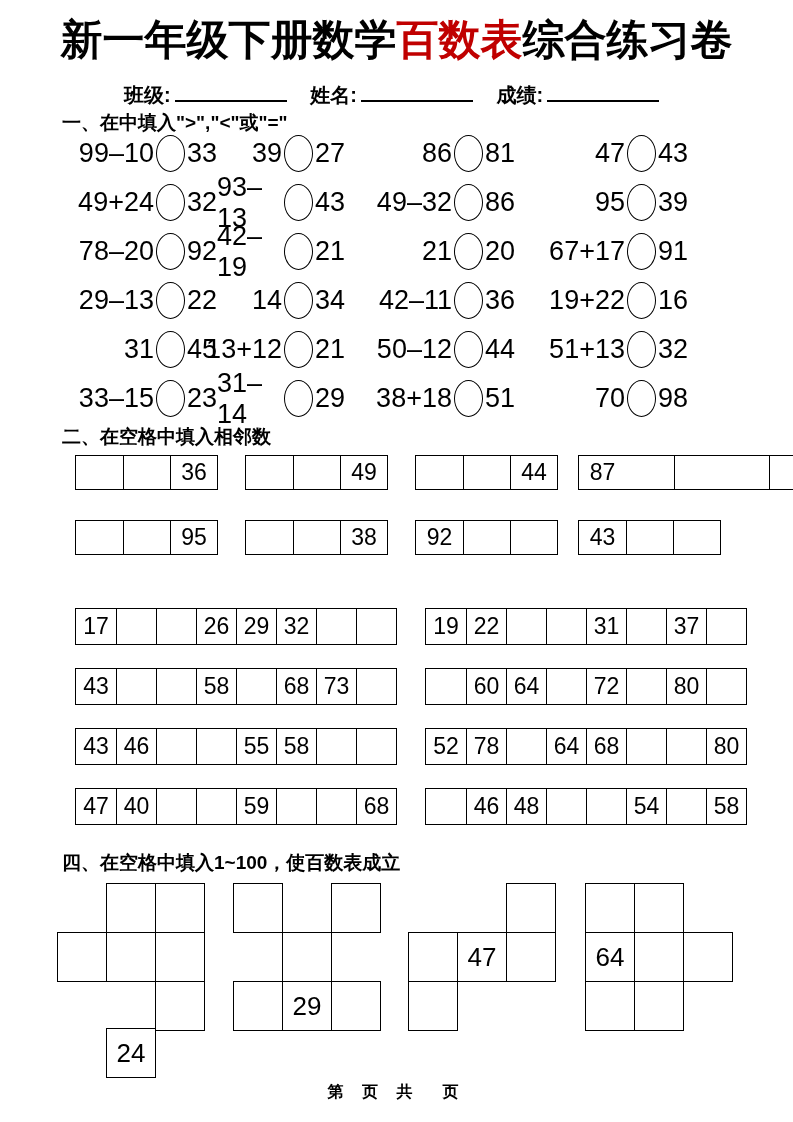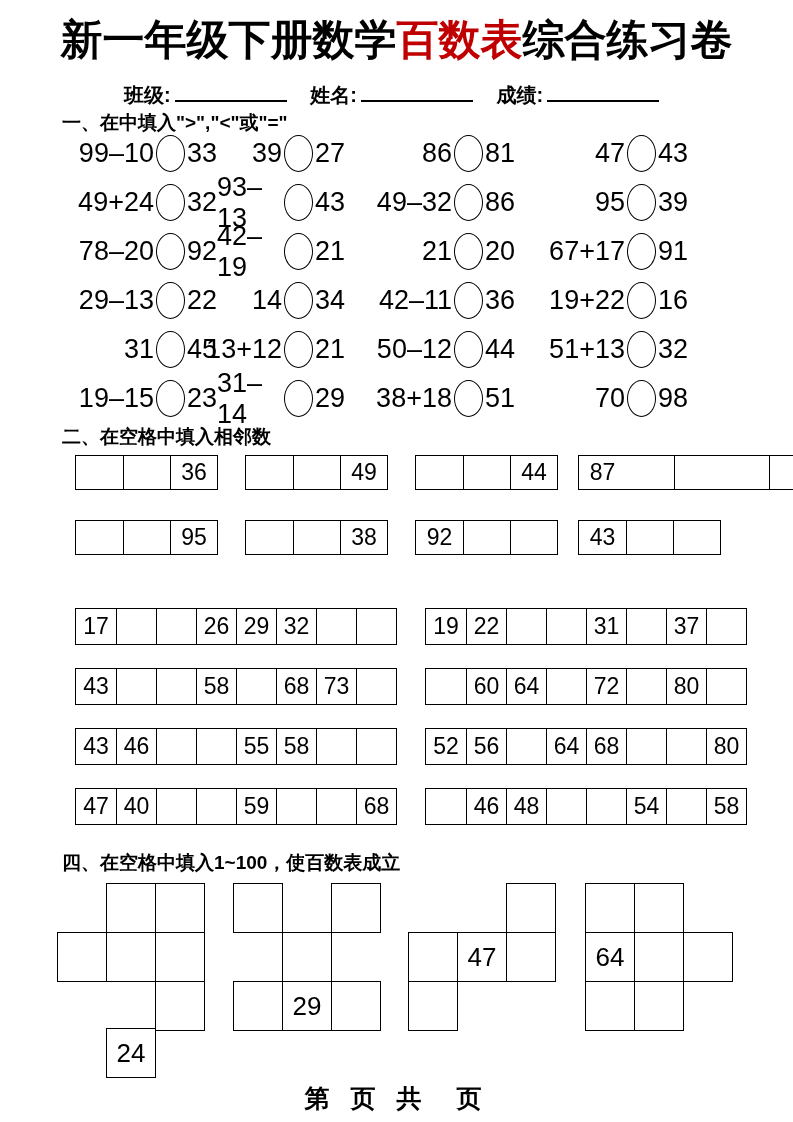--- a/index.html
+++ b/index.html
@@ -82,21 +82,21 @@
   .shape { position:absolute; top:883px; width:150px; height:150px; }
   .shape .cell {
     position:absolute; width:50px; height:50px;
     border:1.7px solid #000; background:#fff;
     display:flex; align-items:center; justify-content:center;
     font-size:26px; font-weight:500;
   }
   
   .footer {
     position:absolute; top:1082px; left:0; width:100%;
-    text-align:center; font-size:25px; font-weight:600;
+    text-align:center; font-size:16px; font-weight:600;
     letter-spacing:7px; white-space:pre;
   }
 </style>
 </head>
 <body>
 
 <div class="page">
 
   <div class="title"><span>新一年级下册数学</span><span class="hl">百数表</span><span>综合练习卷</span></div>
 
@@ -202,21 +202,21 @@
         <span class="lhs">50–12</span>
         <span class="circle"></span>
         <span class="rhs">44</span>
       </div>
       <div class="cmp-cell">
         <span class="lhs">51+13</span>
         <span class="circle"></span>
         <span class="rhs">32</span>
       </div>
       <div class="cmp-cell">
-        <span class="lhs">19–15</span>
+        <span class="lhs">33–15</span>
         <span class="circle"></span>
         <span class="rhs">23</span>
       </div>
       <div class="cmp-cell">
         <span class="lhs">31–14</span>
         <span class="circle"></span>
         <span class="rhs">29</span>
       </div>
       <div class="cmp-cell">
         <span class="lhs">38+18</span>
@@ -326,21 +326,21 @@
         <div class="pat-cell">46</div>
         <div class="pat-cell"></div>
         <div class="pat-cell"></div>
         <div class="pat-cell">55</div>
         <div class="pat-cell">58</div>
         <div class="pat-cell"></div>
         <div class="pat-cell"></div>
       </div>
       <div class="pat-group" style="left: 425px; align-items: flex-end;">
         <div class="pat-cell">52</div>
-        <div class="pat-cell">56</div>
+        <div class="pat-cell">78</div>
         <div class="pat-cell"></div>
         <div class="pat-cell">64</div>
         <div class="pat-cell">68</div>
         <div class="pat-cell"></div>
         <div class="pat-cell"></div>
         <div class="pat-cell">80</div>
       </div>
     </div>
   <div class="pat-row" id="pat-row-3" style="top:788px">
       <div class="pat-group" style="left: 75px;">

